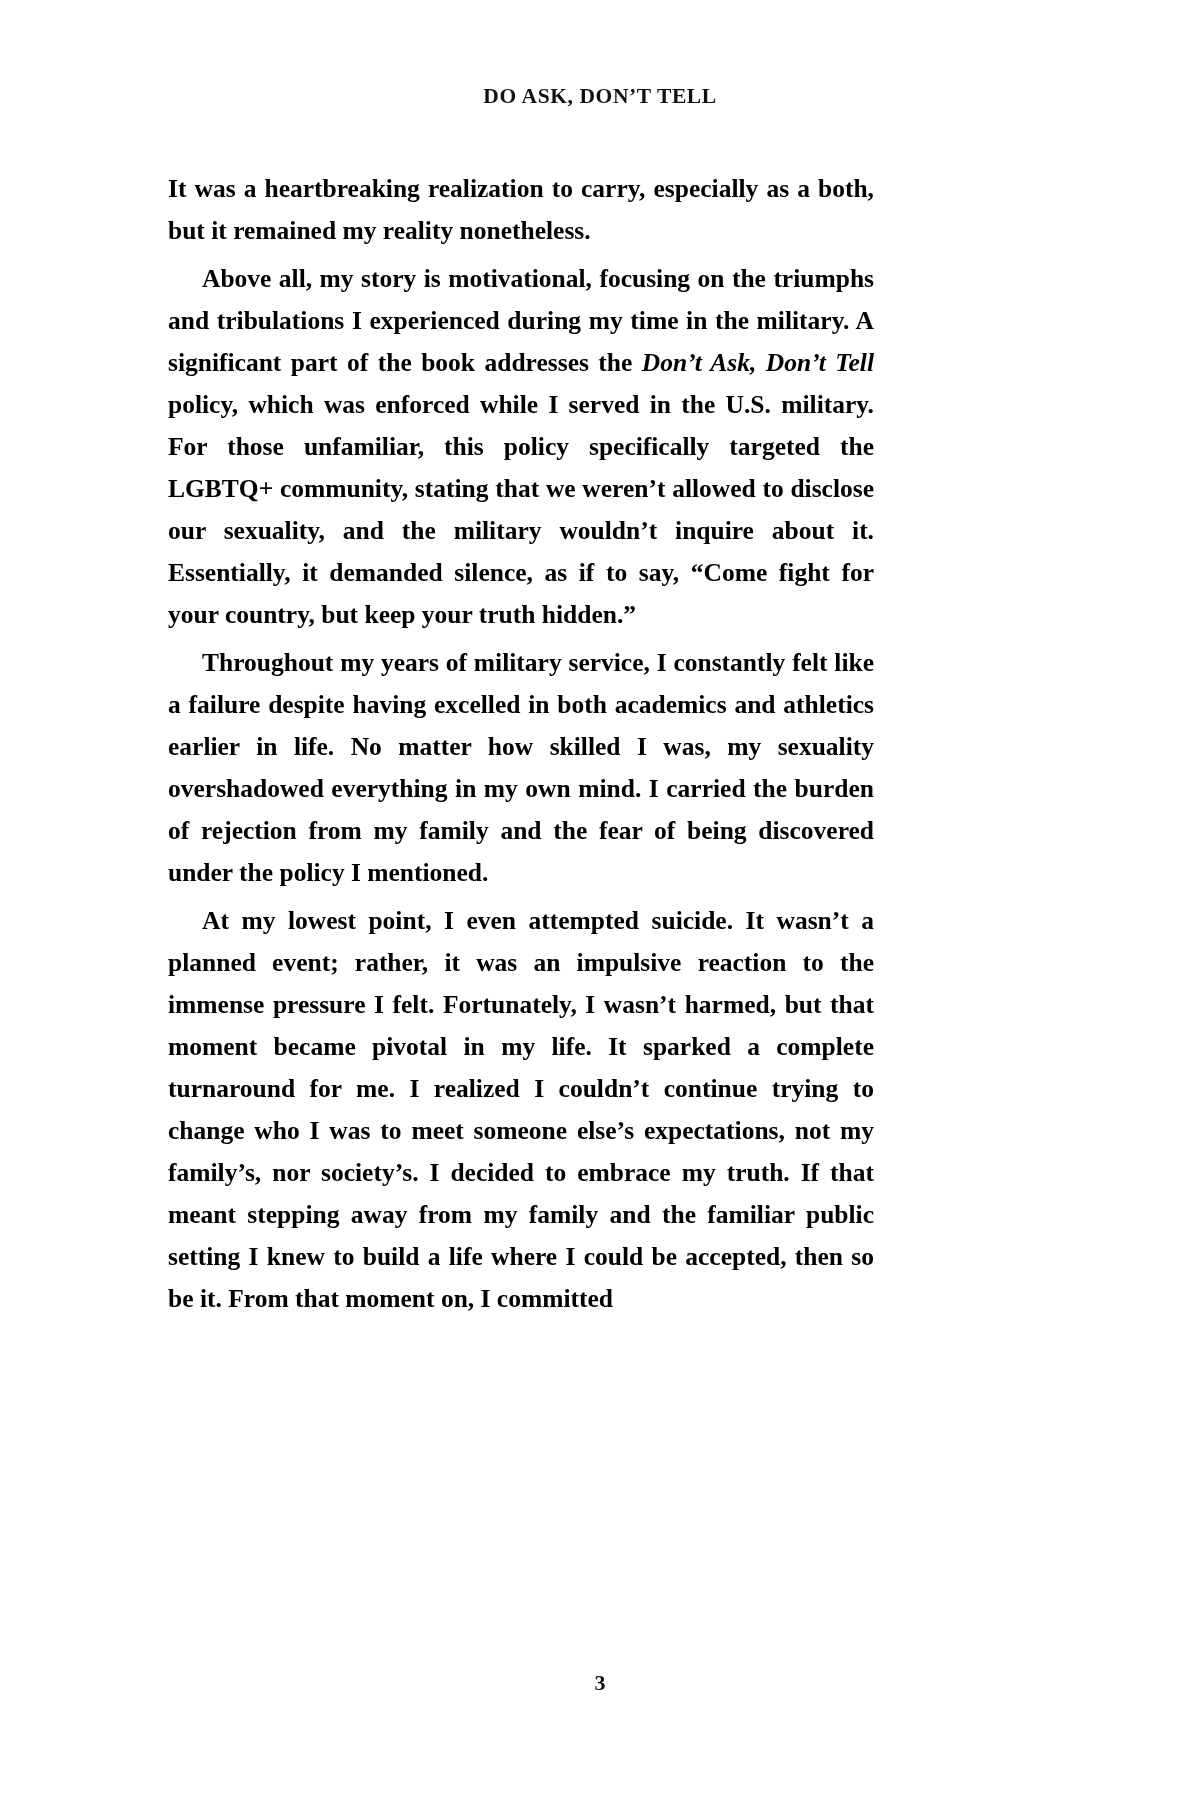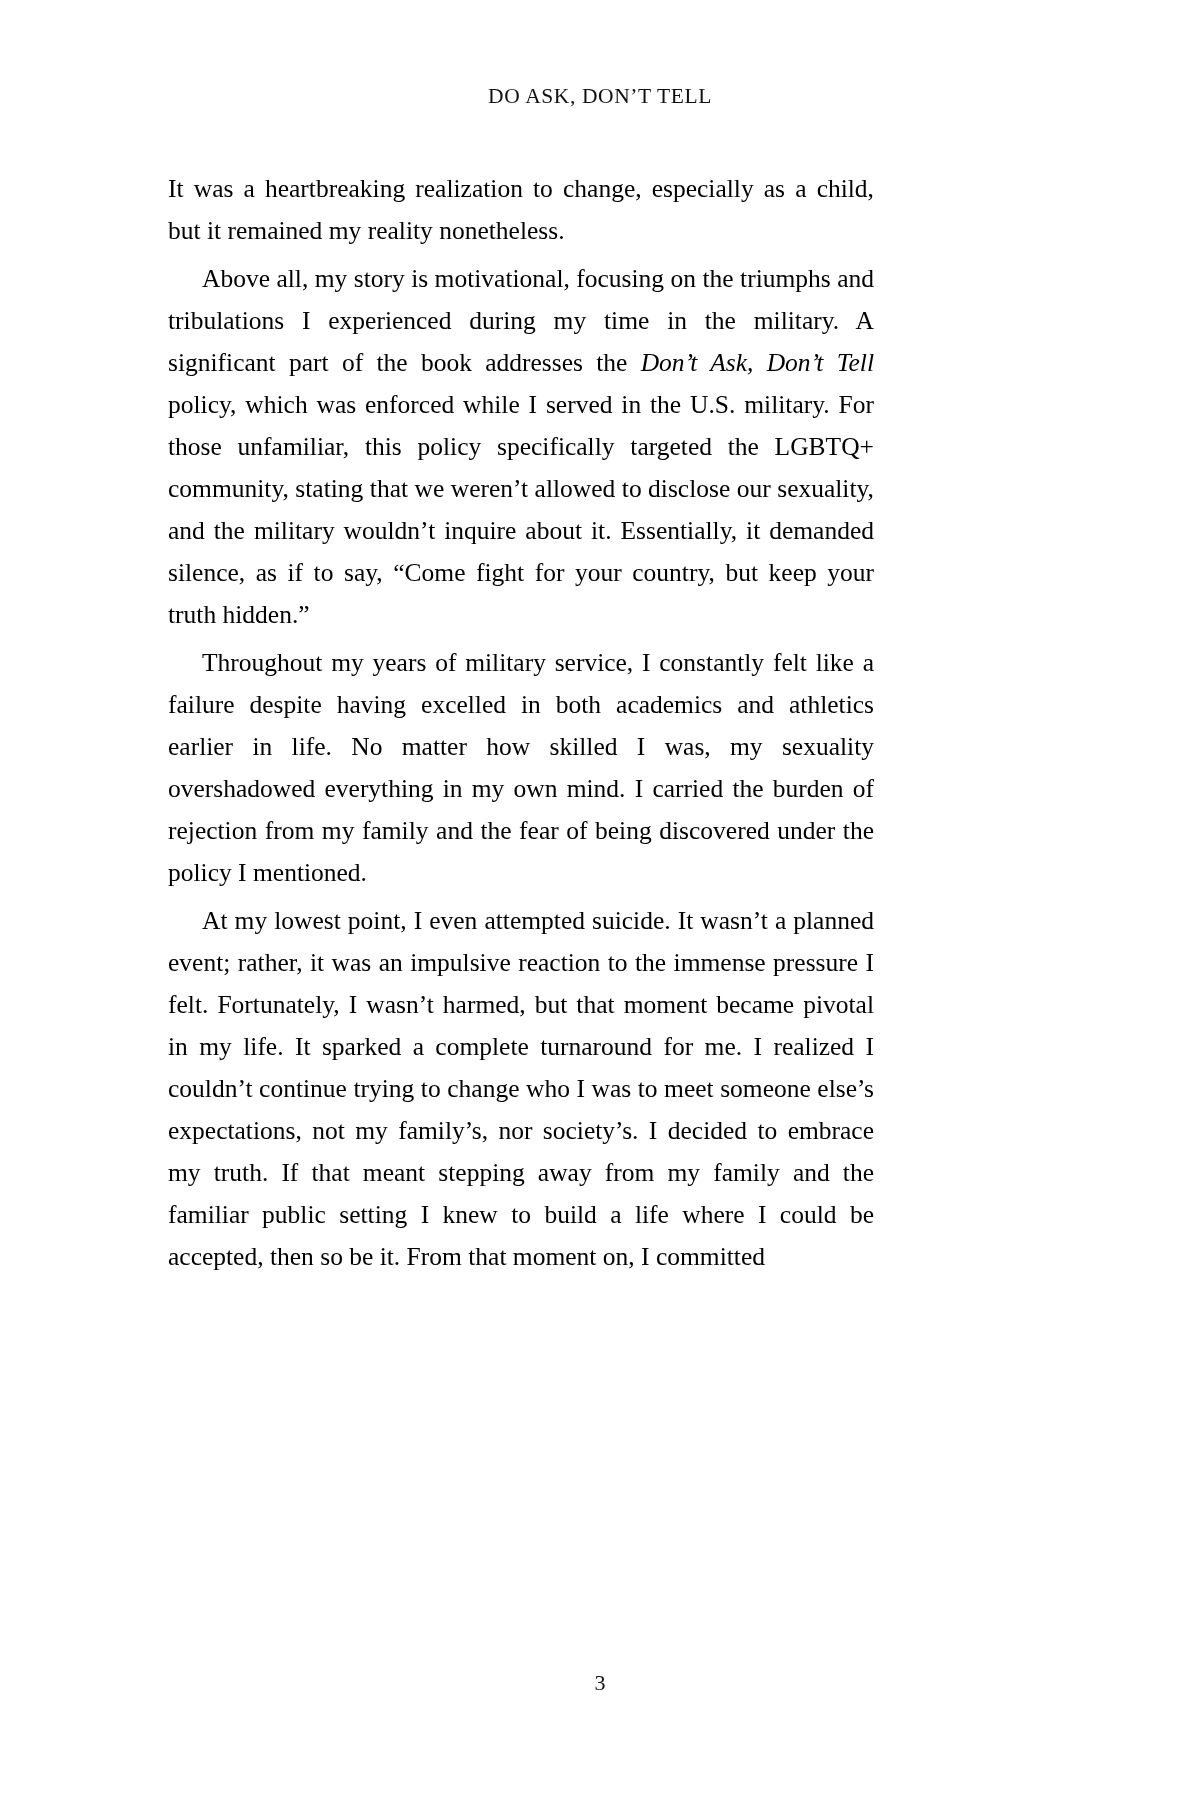--- a/index.html
+++ b/index.html
@@ -13,20 +13,21 @@
     font-family: "Liberation Serif", "DejaVu Serif", serif;
     color: #000000;
     overflow: hidden;
   }
 
   .page {
     position: relative;
     width: 1044px;
     height: 1800px;
     box-sizing: border-box;
+    font-weight: bold;
   }
 
   
   .running-head {
     position: absolute;
     top: 84px;
     left: 0;
     width: 1200px;
     text-align: center;
     font-size: 21.5px;
@@ -82,21 +83,21 @@
 </style>
 </head>
 <body>
 
 <div class="page">
 
   <div class="running-head">DO ASK, DON’T TELL</div>
 
   <div class="text-block">
 
-    <p class="para">It was a heartbreaking realization to change, especially as a child, but it remained my reality nonetheless.</p>
+    <p class="para">It was a heartbreaking realization to carry, especially as a both, but it remained my reality nonetheless.</p>
 
     <p class="para indented"><span>Above all, my story is motivational, focusing on the triumphs and tribulations I experienced during my time in the military. A significant part of the book addresses the </span><em class="title-italic">Don’t Ask, Don’t Tell</em><span> policy, which was enforced while I served in the U.S. military. For those unfamiliar, this policy specifically targeted the LGBTQ+ community, stating that we weren’t allowed to disclose our sexuality, and the military wouldn’t inquire about it. Essentially, it demanded silence, as if to say, “Come fight for your country, but keep your truth hidden.”</span></p>
 
     <p class="para indented">Throughout my years of military service, I constantly felt like a failure despite having excelled in both academics and athletics earlier in life. No matter how skilled I was, my sexuality overshadowed everything in my own mind. I carried the burden of rejection from my family and the fear of being discovered under the policy I mentioned.</p>
 
     <p class="para indented last">At my lowest point, I even attempted suicide. It wasn’t a planned event; rather, it was an impulsive reaction to the immense pressure I felt. Fortunately, I wasn’t harmed, but that moment became pivotal in my life. It sparked a complete turnaround for me. I realized I couldn’t continue trying to change who I was to meet someone else’s expectations, not my family’s, nor society’s. I decided to embrace my truth. If that meant stepping away from my family and the familiar public setting I knew to build a life where I could be accepted, then so be it. From that moment on, I committed</p>
 
   </div>
 
   <div class="folio">3</div>

